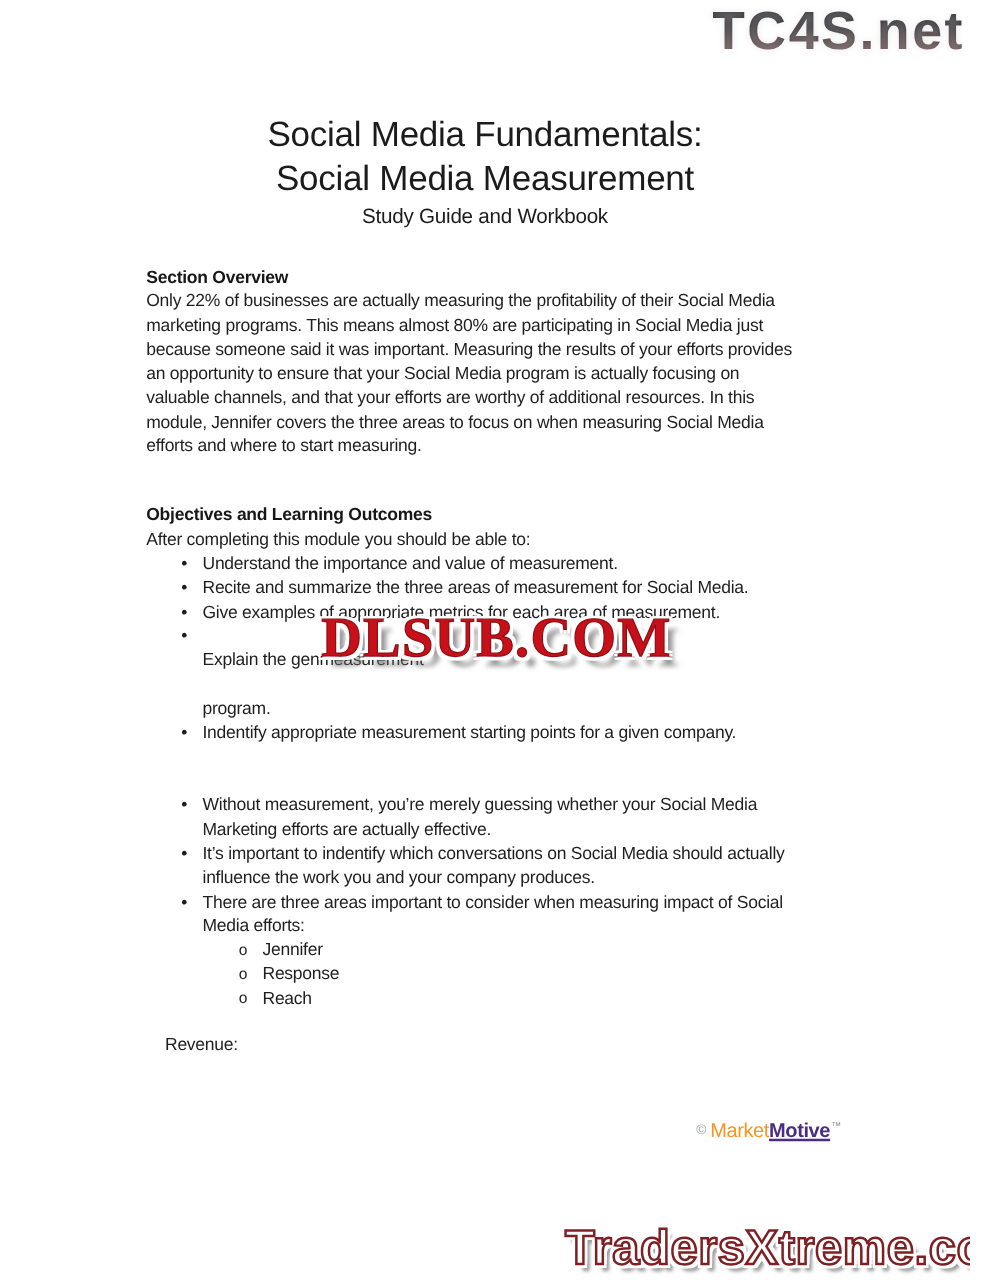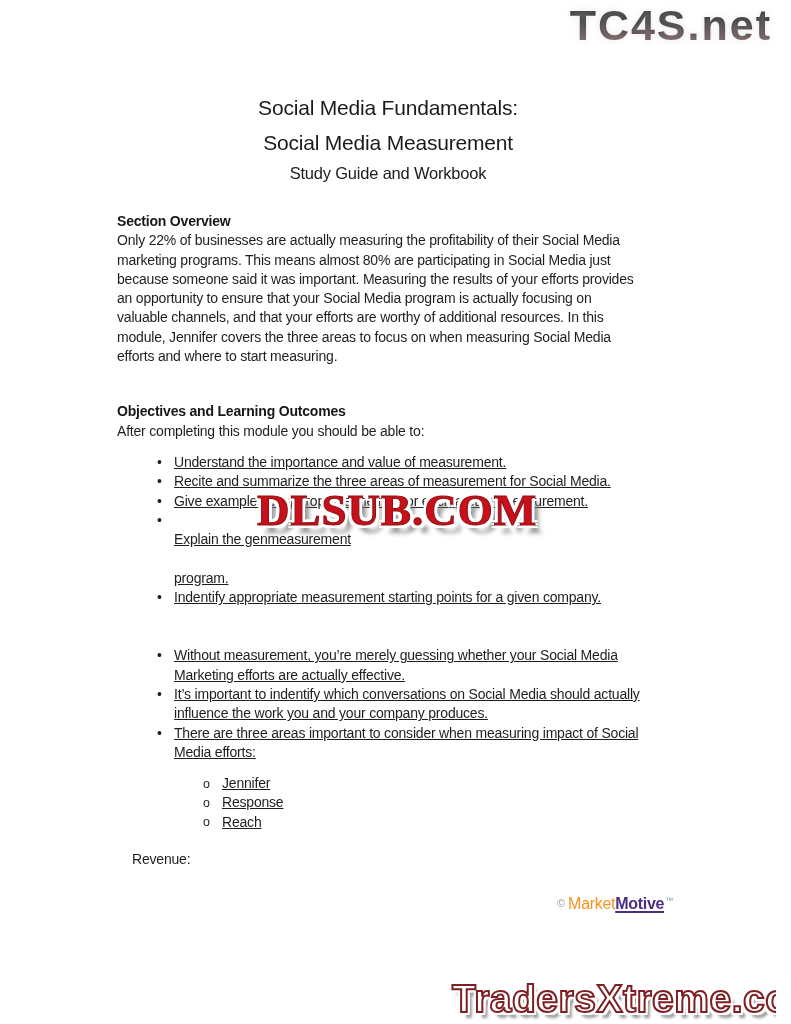--- a/index.html
+++ b/index.html
@@ -12,32 +12,32 @@
   .tc4s {
     position:absolute; top:2px; right:4px;
     font-size:43px; font-weight:bold; letter-spacing:2px; line-height:1.1;
     background:linear-gradient(180deg,#3a393c 0%,#343236 40%,#5c4a4c 70%,#a28585 100%);
     -webkit-background-clip:text; background-clip:text; color:transparent;
     text-shadow:0 0 6px rgba(190,190,190,0.35);
   }
 
   
   .doc-header { position:absolute; top:90px; left:0; width:100%; text-align:center; color:#1b1b1b; }
-  .title-l1, .title-l2 { font-size:21px; line-height:35px; letter-spacing:-0.2px; }
+  .title-l1, .title-l2 { font-size:28px; line-height:35px; letter-spacing:-0.2px; }
   .subtitle { font-size:16.5px; line-height:26px; letter-spacing:-0.2px; }
 
   
   .content {
     position:absolute; left:117px; top:212px; width:562px;
     font-size:14px; line-height:19.3px; letter-spacing:-0.2px; color:#1e1e1e;
   }
   .content h2 { font-size:14px; line-height:19.3px; font-weight:bold; margin:0; color:#171717; }
   .para { margin:0; white-space:pre-line; }
 
-  ul.bullets, ul.sub { list-style:none; margin:12px; padding:0;text-decoration:underline; }
+  ul.bullets, ul.sub { list-style:none; margin:0; padding:0; }
   ul.bullets > li { position:relative; padding-left:45px; white-space:pre-line; }
   ul.bullets > li::before { content:"\2022"; position:absolute; left:28px; top:0; }
   ul.sub > li { position:relative; padding-left:93px; }
   ul.sub > li::before { content:"o"; position:absolute; left:74px; top:0.5px; font-size:12.5px; }
 
   .objectives { margin-top:36px; }
   .takeaways  { margin-top:39px; }
   .revenue    { margin:18px 0 0 15px; }
 
   

